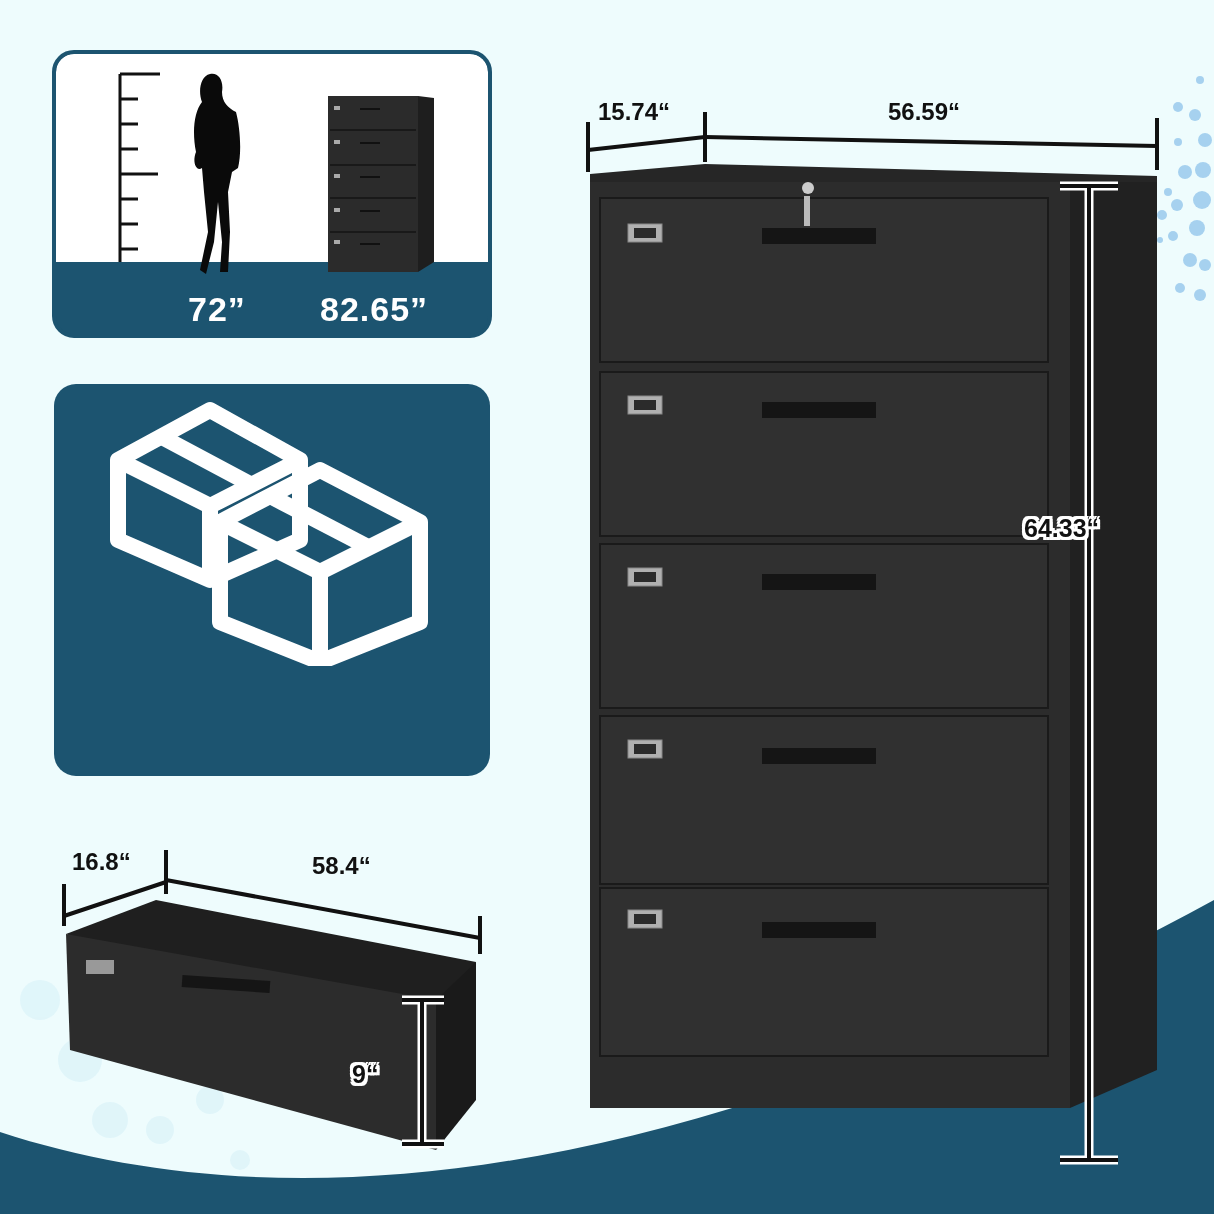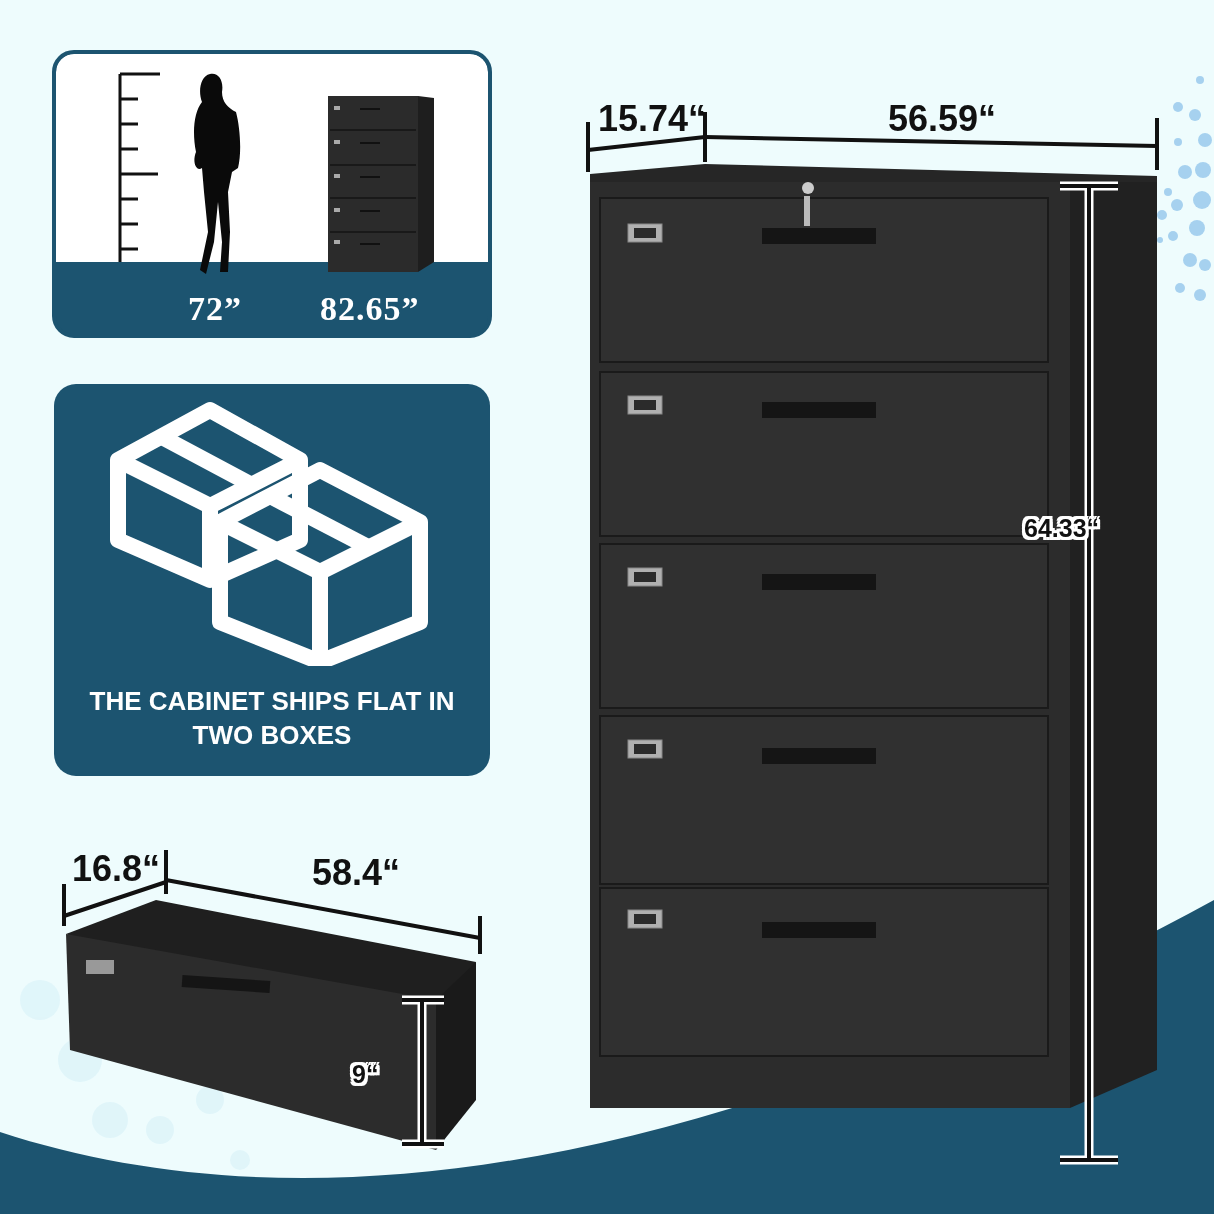--- a/index.html
+++ b/index.html
@@ -1,25 +1,25 @@
 <!DOCTYPE html>
 <html><head>
 <meta charset="utf-8">
 <style>
   html,body{margin:0;padding:0;}
   body{width:1214px;height:1214px;position:relative;overflow:hidden;background:#eefcfd;font-family:"Liberation Sans",sans-serif;}
   .abs{position:absolute;}
   .wave{position:absolute;left:0;top:0;width:1214px;height:1214px;}
   .card{position:absolute;border-radius:22px;box-sizing:border-box;overflow:hidden;}
-  .card-height{left:52px;top:50px;width:440px;height:288px;background:#1c5470;border:4px solid #1c5470;font-family:Liberation Serif, serif;}
+  .card-height{left:52px;top:50px;width:440px;height:288px;background:#1c5470;border:4px solid #1c5470;}
   .card-height .inner{position:absolute;left:0;top:0;width:432px;height:208px;background:#fff;border-radius:18px 18px 0 0;}
   .ht-label{position:absolute;top:236px;color:#fff;font-weight:bold;font-size:34px;letter-spacing:1px;}
   .card-ship{left:54px;top:384px;width:436px;height:392px;background:#1c5470;}
   .ship-text{position:absolute;left:0;right:0;top:300px;text-align:center;color:#fff;font-weight:bold;font-size:26px;line-height:34px;}
-  .dim{position:absolute;font-weight:bold;color:#111;font-size:36px;}
+  .dim{position:absolute;font-weight:bold;color:#111;font-size:24px;}
   .dim-outline{position:absolute;font-weight:bold;color:#111;font-size:25px;-webkit-text-stroke:0px;text-shadow:-3px -3px 0 #fff,3px -3px 0 #fff,-3px 3px 0 #fff,3px 3px 0 #fff,0 3px 0 #fff,0 -3px 0 #fff,3px 0 0 #fff,-3px 0 0 #fff;}
 </style>
 </head>
 <body>
 
 <svg class="wave" viewBox="0 0 1214 1214">
   <path d="M0 1132 C 300 1230, 700 1180, 1214 900 L1214 1214 L0 1214 Z" fill="#1c5470"></path>
   <g fill="#9fcdee" opacity="0.9">
     <circle cx="1200" cy="80" r="4"></circle>
       <circle cx="1195" cy="115" r="6"></circle>
@@ -103,24 +103,20 @@
       <polygon points="110,10 200,60 200,140 110,180 18,140 18,60"></polygon>
       <polyline points="18,60 110,106 200,60"></polyline>
       <line x1="110" y1="106" x2="110" y2="180"></line>
       <line x1="60" y1="36" x2="150" y2="84"></line>
       <polygon points="220,70 320,122 320,222 220,262 120,222 120,122"></polygon>
       <polyline points="120,122 220,172 320,122"></polyline>
       <line x1="220" y1="172" x2="220" y2="262"></line>
       <line x1="170" y1="96" x2="270" y2="148"></line>
     </g>
   </svg>
-  <div class="ship-text">
-    <div>THE CABINET SHIPS FLAT IN</div>
-    <div>TWO BOXES</div>
-  </div>
 </div>
 
 <svg class="abs" style="left:580px;top:110px" width="600" height="1060">
 
   <g stroke="#111" stroke-width="4">
     <line x1="8" y1="12" x2="8" y2="62"></line>
     <line x1="8" y1="40" x2="125" y2="27"></line>
     <line x1="125" y1="2" x2="125" y2="52"></line>
     <line x1="125" y1="27" x2="577" y2="36"></line>
     <line x1="577" y1="8" x2="577" y2="60"></line>

